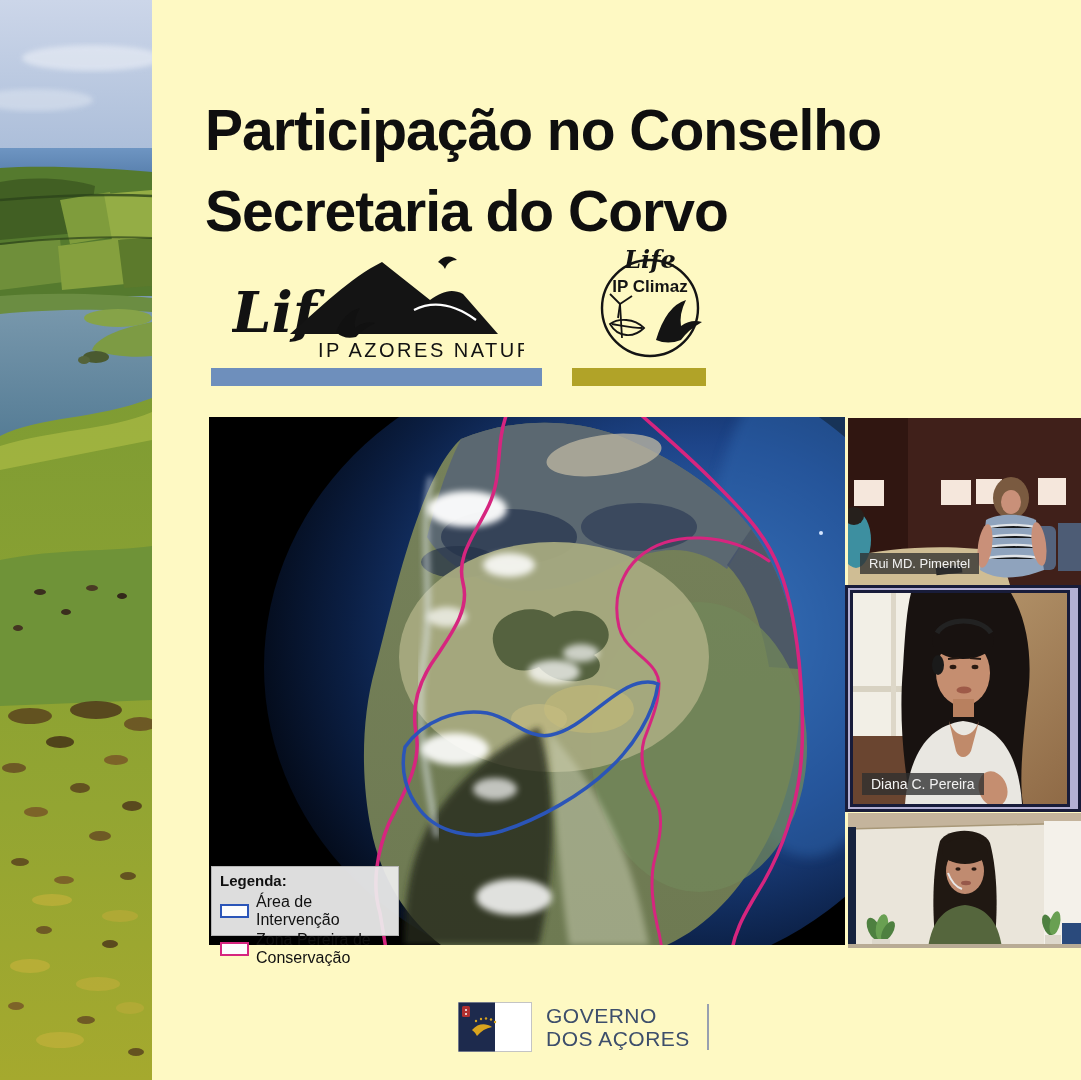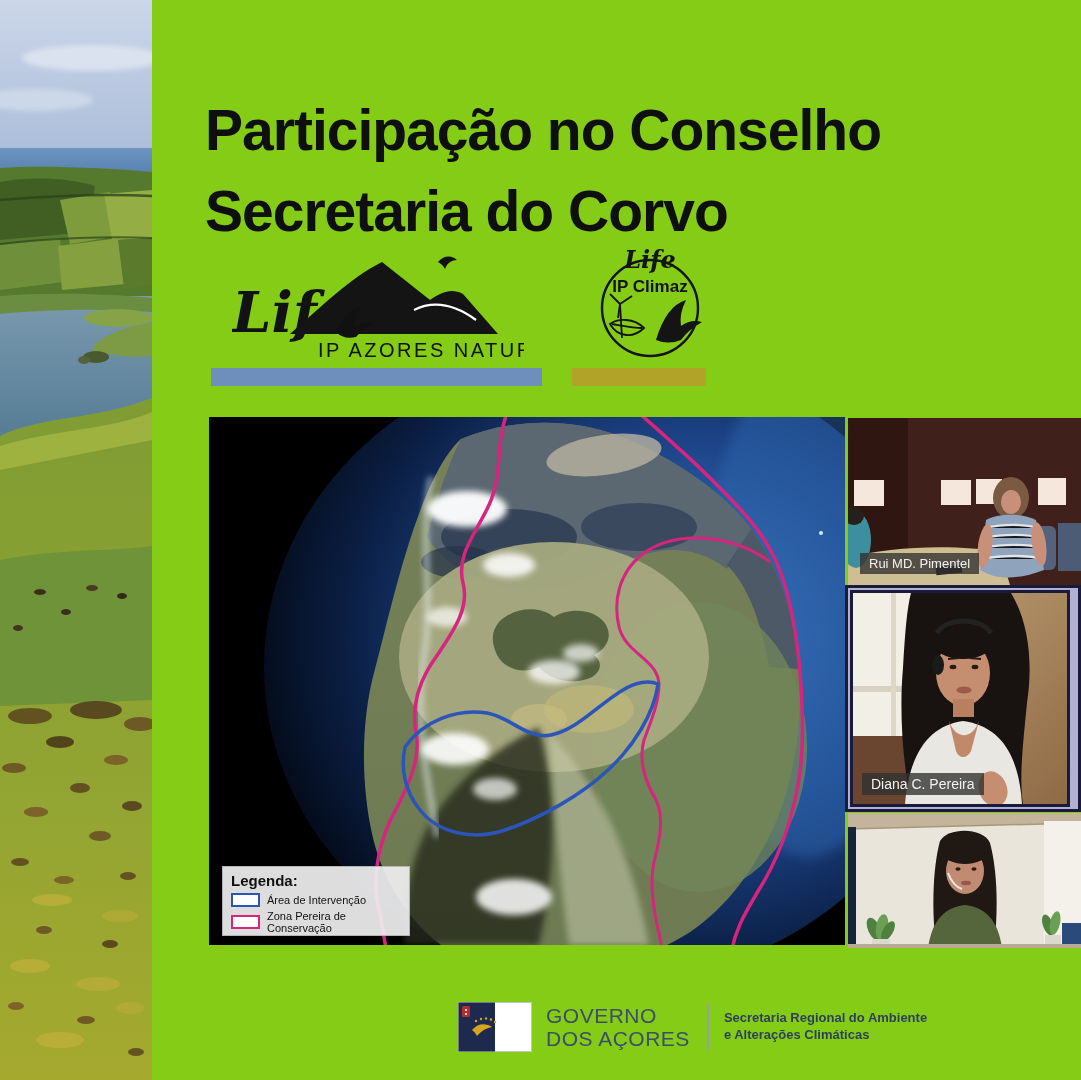--- a/index.html
+++ b/index.html
@@ -1,17 +1,17 @@
 <!DOCTYPE html>
 <html style="--title-color: #0f0f0f; --bar-blue: #6e8fbc; --bar-olive: #b1a328; --active-outer: #181c3a; --active-inner: #b3b0d4; --gov-text: #3d4e6b; --secretariat: #2e3f5c;"><head>
 <meta charset="utf-8">
 <style>
   html,body{margin:0;padding:0;background:#888;}
   #canvas{
-    position:relative;width:1081px;height:1080px;background:#84cc16;
+    position:relative;width:1081px;height:1080px;background:#fef9c3;
     overflow:hidden;font-family:"Liberation Sans",sans-serif;
   }
   
   .photo-strip{position:absolute;left:0;top:0;width:152px;height:1080px;}
   
   .title{
     position:absolute;left:205px;top:52px;width:800px;
     font-size:57px;font-weight:700;line-height:1.42;letter-spacing:-1px;
     color:var(--title-color,#0f0f0f);
   }
@@ -19,28 +19,28 @@
   
   .logo-natura{position:absolute;left:232px;top:250px;width:292px;height:112px;}
   .logo-climaz{position:absolute;left:590px;top:242px;width:120px;height:120px;}
   .bar{position:absolute;top:368px;height:18px;}
   .bar-blue{left:211px;width:331px;background:var(--bar-blue,#6e8fbc);}
   .bar-olive{left:572px;width:134px;background:var(--bar-olive,#b1a328);}
   
   .map{position:absolute;left:209px;top:417px;width:636px;height:528px;background:#000;}
   .map svg{display:block;}
   .legend{
-    position:absolute;left:13px;bottom:9px;width:188px;height:70px;
+    position:absolute;left:2px;bottom:9px;width:188px;height:70px;
     background:rgba(238,238,238,.93);border:1px solid #b5b5b5;
     padding:5px 8px;box-sizing:border-box;color:#111;
   }
   .legend-title{font-size:15px;font-weight:700;margin-bottom:4px;}
   .legend-item{display:flex;align-items:center;margin-top:3px;}
   .swatch{width:25px;height:10px;background:#fdfdfd;border:2.5px solid #333;margin-right:7px;flex:none;}
-  .legend-item span{font-size:11px;line-height:1.1;}
+  .legend-item span{font-size:16px;line-height:1.1;}
   
   .vframe{position:absolute;background:#111;}
   .vf1{left:848px;top:418px;width:233px;height:167px;}
   .vf2{left:845px;top:585px;width:236px;height:227px;
        border:3px solid var(--active-outer,#181c3a);
        background:var(--active-inner,#b3b0d4);box-sizing:border-box;padding:2px;}
   .vf2-inner{border:3px solid var(--active-outer,#181c3a);width:214px;height:211px;box-sizing:content-box;position:relative;}
   .vf2-inner svg{display:block;}
   .vf3{left:848px;top:813px;width:233px;height:135px;}
   .name-label{
@@ -393,19 +393,15 @@
         <circle cx="28" cy="16.5" r="1.2"></circle>
           <circle cx="33" cy="17.5" r="1.2"></circle>
         <circle cx="37" cy="20" r="1.2"></circle>
       </g>
     </svg>
     <div class="gov-text">
       <div>GOVERNO</div>
       <div><span>DOS </span><span class="bold">AÇORES</span></div>
     </div>
     <div class="footer-divider"></div>
-    <div class="secretariat">
-      <div>Secretaria Regional do Ambiente</div>
-      <div>e Alterações Climáticas</div>
-    </div>
   </div>
 
 </div>
 
 </body></html>

